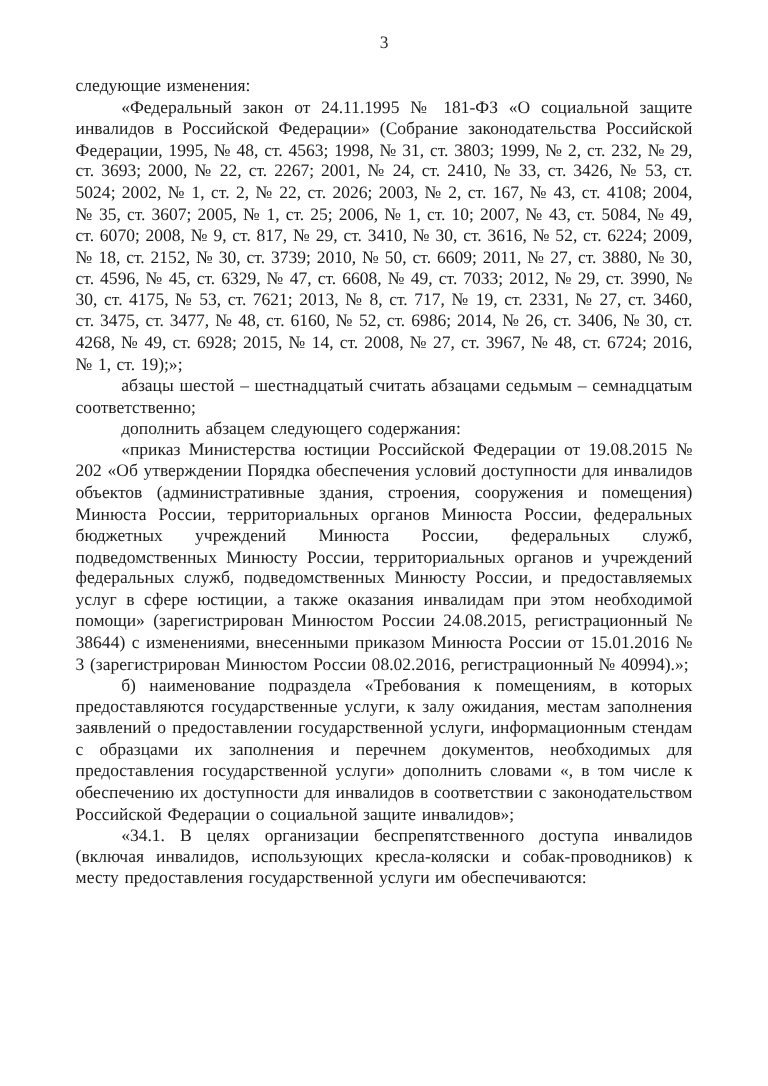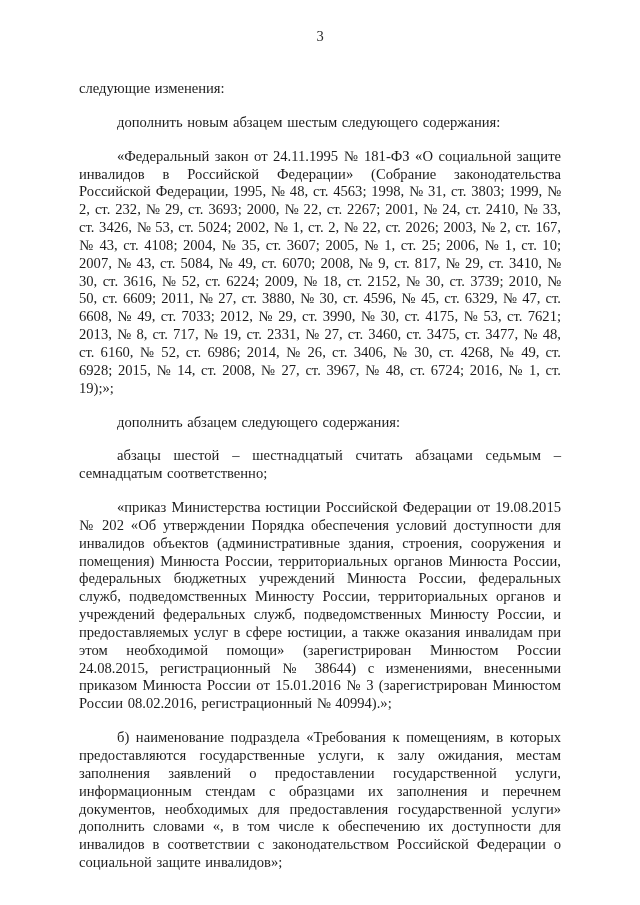--- a/index.html
+++ b/index.html
@@ -30,42 +30,42 @@
     font-size: 14.5px;
     color: #2a2a2a;
   }
   .body-text {
     position: absolute;
     top: 64px;
     left: 63px;
     width: 514px;
   }
   .body-text p {
-    margin: 16px;
+    margin: 0;
     font-size: 14.6px;
     line-height: 17.85px;
     text-align: justify;
     text-justify: inter-word;
     word-spacing: 1px;
     color: #1c1c1c;
   }
   .body-text p.indent {
     text-indent: 38px;
   }
 </style>
 </head>
 <body>
 
 <div class="page">
 
   <div class="page-number">3</div>
 
   <div class="body-text">
     <p>следующие изменения:</p>
-    <p class="indent">дополнить новым абзацем шестым следующего содержания:</p>
     <p class="indent">«Федеральный закон от 24.11.1995 № 181-ФЗ «О социальной защите инвалидов в Российской Федерации» (Собрание законодательства Российской Федерации, 1995, № 48, ст. 4563; 1998, № 31, ст. 3803; 1999, № 2, ст. 232, № 29, ст. 3693; 2000, № 22, ст. 2267; 2001, № 24, ст. 2410, № 33, ст. 3426, № 53, ст. 5024; 2002, № 1, ст. 2, № 22, ст. 2026; 2003, № 2, ст. 167, № 43, ст. 4108; 2004, № 35, ст. 3607; 2005, № 1, ст. 25; 2006, № 1, ст. 10; 2007, № 43, ст. 5084, № 49, ст. 6070; 2008, № 9, ст. 817, № 29, ст. 3410, № 30, ст. 3616, № 52, ст. 6224; 2009, № 18, ст. 2152, № 30, ст. 3739; 2010, № 50, ст. 6609; 2011, № 27, ст. 3880, № 30, ст. 4596, № 45, ст. 6329, № 47, ст. 6608, № 49, ст. 7033; 2012, № 29, ст. 3990, № 30, ст. 4175, № 53, ст. 7621; 2013, № 8, ст. 717, № 19, ст. 2331, № 27, ст. 3460, ст. 3475, ст. 3477, № 48, ст. 6160, № 52, ст. 6986; 2014, № 26, ст. 3406, № 30, ст. 4268, № 49, ст. 6928; 2015, № 14, ст. 2008, № 27, ст. 3967, № 48, ст. 6724; 2016, № 1, ст. 19);»;</p>
+    <p class="indent">абзацы шестой – шестнадцатый считать абзацами седьмым – семнадцатым соответственно;</p>
     <p class="indent">дополнить абзацем следующего содержания:</p>
-    <p class="indent">абзацы шестой – шестнадцатый считать абзацами седьмым – семнадцатым соответственно;</p>
     <p class="indent">«приказ Министерства юстиции Российской Федерации от 19.08.2015 № 202 «Об утверждении Порядка обеспечения условий доступности для инвалидов объектов (административные здания, строения, сооружения и помещения) Минюста России, территориальных органов Минюста России, федеральных бюджетных учреждений Минюста России, федеральных служб, подведомственных Минюсту России, территориальных органов и учреждений федеральных служб, подведомственных Минюсту России, и предоставляемых услуг в сфере юстиции, а также оказания инвалидам при этом необходимой помощи» (зарегистрирован Минюстом России 24.08.2015, регистрационный № 38644) с изменениями, внесенными приказом Минюста России от 15.01.2016 № 3 (зарегистрирован Минюстом России 08.02.2016, регистрационный № 40994).»;</p>
     <p class="indent">б) наименование подраздела «Требования к помещениям, в которых предоставляются государственные услуги, к залу ожидания, местам заполнения заявлений о предоставлении государственной услуги, информационным стендам с образцами их заполнения и перечнем документов, необходимых для предоставления государственной услуги» дополнить словами «, в том числе к обеспечению их доступности для инвалидов в соответствии с законодательством Российской Федерации о социальной защите инвалидов»;</p>
+    <p class="indent">«34.1. В целях организации беспрепятственного доступа инвалидов (включая инвалидов, использующих кресла-коляски и собак-проводников) к месту предоставления государственной услуги им обеспечиваются:</p>
   </div>
 
 </div>
 
 </body></html>

